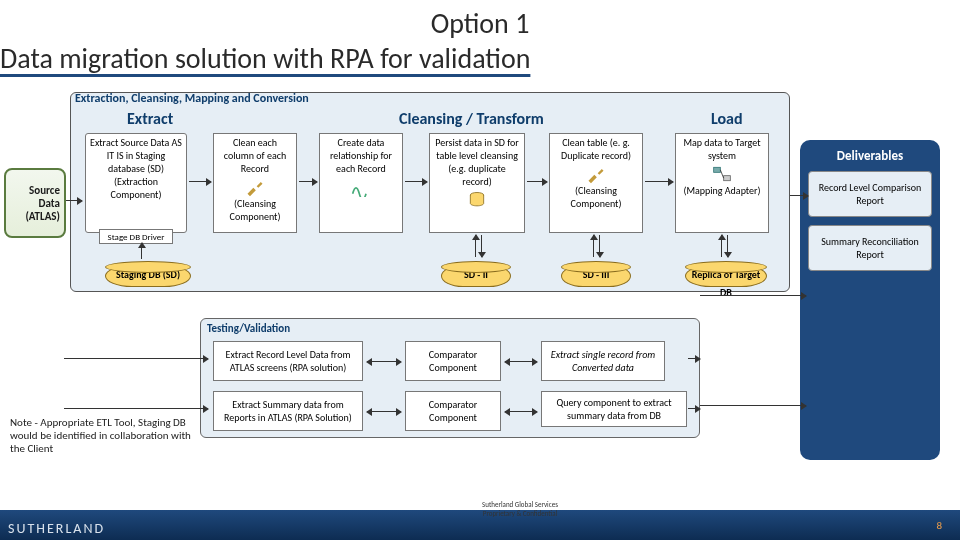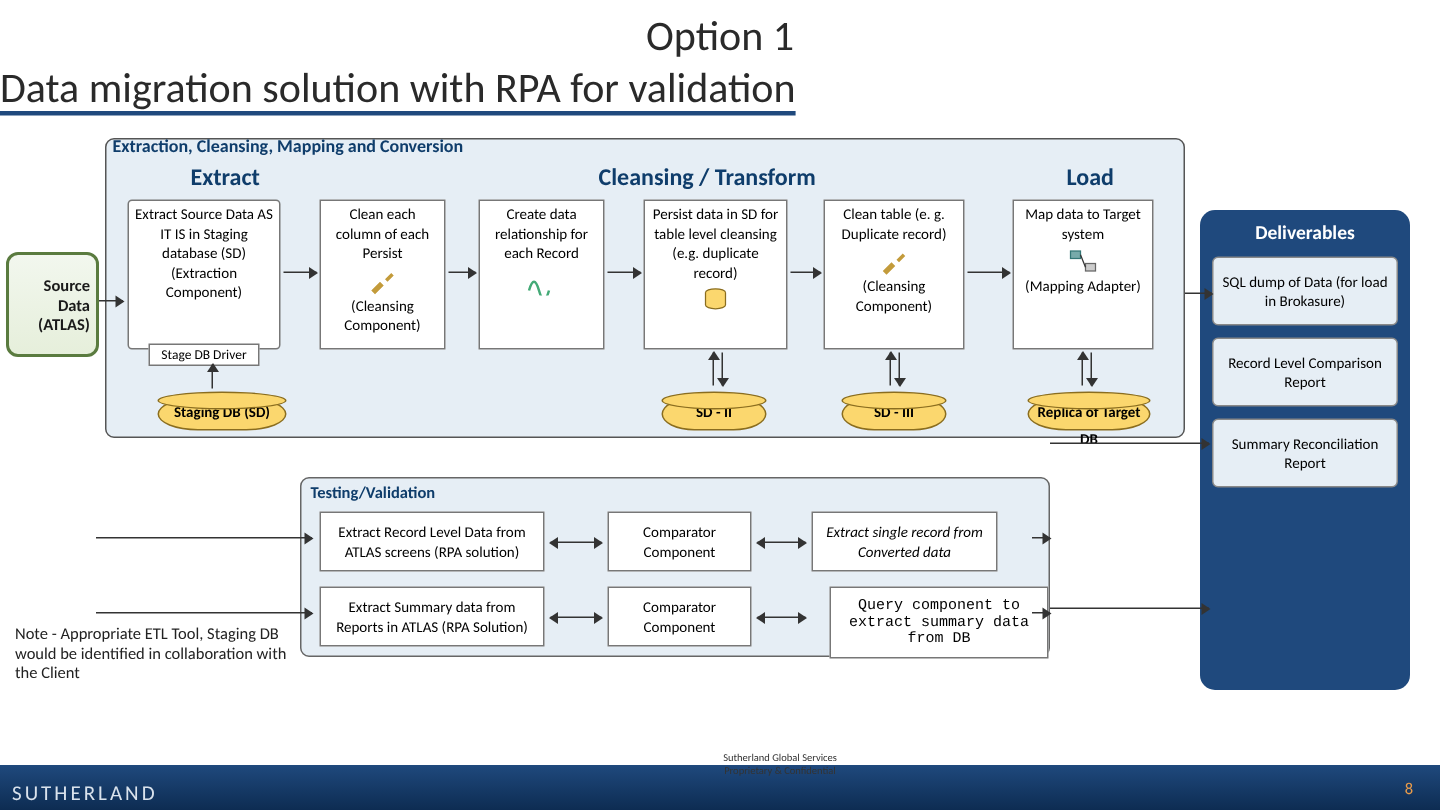--- a/index.html
+++ b/index.html
@@ -48,21 +48,21 @@
   <div class="phase-label" style="top:16px; left:56px;">Extract</div>
   <div class="phase-label" style="top:16px; left:328px;">Cleansing / Transform</div>
   <div class="phase-label" style="top:16px; left:640px;">Load</div>
 
   <div class="box round" style="top:40px; left:14px; width:102px; height:100px;">
     <span>Extract Source Data AS IT IS in Staging database (SD) (Extraction Component)</span>
   </div>
   <div class="drv" style="top:136px; left:28px; width:74px;">Stage DB Driver</div>
 
   <div class="box" style="top:40px; left:142px; width:84px; height:100px;">
-    <span>Clean each column of each Persist</span>
+    <span>Clean each column of each Record</span>
     <svg class="icon-sm" viewBox="0 0 24 24">
         <path fill="#c39b3b" d="M3 20l7-7 3 3-7 7zM14 11l5-5 2 2-5 5z"></path>
       </svg>
     <span>(Cleansing Component)</span>
   </div>
 
   <div class="box" style="top:40px; left:248px; width:84px; height:100px;">
     <span>Create data relationship for each Record</span>
     <svg class="icon-sm" viewBox="0 0 24 24">
         <path stroke="#4a7" stroke-width="2" fill="none" d="M2 20 Q6 6 10 20 T18 20"></path>
@@ -117,39 +117,36 @@
 
 <div class="arrow" style="top:200px; left:66px; width:16px;"></div>
 
 <div class="tv-container">
   <div class="tv-header">Testing/Validation</div>
   <div class="tv-box" style="top:22px; left:12px; width:150px; height:40px;">Extract Record Level Data from ATLAS screens (RPA solution)</div>
   <div class="tv-box" style="top:22px; left:204px; width:96px; height:40px;">Comparator Component</div>
   <div class="tv-box" style="top:22px; left:340px; width:124px; height:40px;font-style:italic;">Extract single record from Converted data</div>
   <div class="tv-box" style="top:72px; left:12px; width:150px; height:40px;">Extract Summary data from Reports in ATLAS (RPA Solution)</div>
   <div class="tv-box" style="top:72px; left:204px; width:96px; height:40px;">Comparator Component</div>
-  <div class="tv-box" style="top:72px; left:352px; width:146px; height:48px;font-family:Liberation Mono, monospace;">Query component to extract summary data from DB</div>
+  <div class="tv-box" style="top:72px; left:340px; width:146px; height:36px;">Query component to extract summary data from DB</div>
 
   <div class="arrow dbl-arrow" style="top:42px; left:166px; width:34px;"></div>
   <div class="arrow dbl-arrow" style="top:42px; left:304px; width:32px;"></div>
   <div class="arrow dbl-arrow" style="top:92px; left:166px; width:34px;"></div>
   <div class="arrow dbl-arrow" style="top:92px; left:304px; width:32px;"></div>
 </div>
 
 <div class="arrow" style="top:358px; left:688px; width:12px;"></div>
 <div class="arrow" style="top:408px; left:688px; width:12px;"></div>
 
 <div class="arrow" style="top:358px; left:64px; width:144px;"></div>
 <div class="arrow" style="top:408px; left:64px; width:144px;"></div>
 
 <div class="deliverables-panel">
   <h4>Deliverables</h4>
-  <div class="del-box">
-    <span>SQL dump of Data (for load in Brokasure)</span>
-  </div>
   <div class="del-box">
     <span>Record Level Comparison Report</span>
   </div>
   <div class="del-box">
     <span>Summary Reconciliation Report</span>
   </div>
 </div>
 
 <div class="arrow" style="top:195px; left:790px; width:18px;"></div>
 <div class="arrow" style="top:295px; left:700px; width:106px;"></div>

